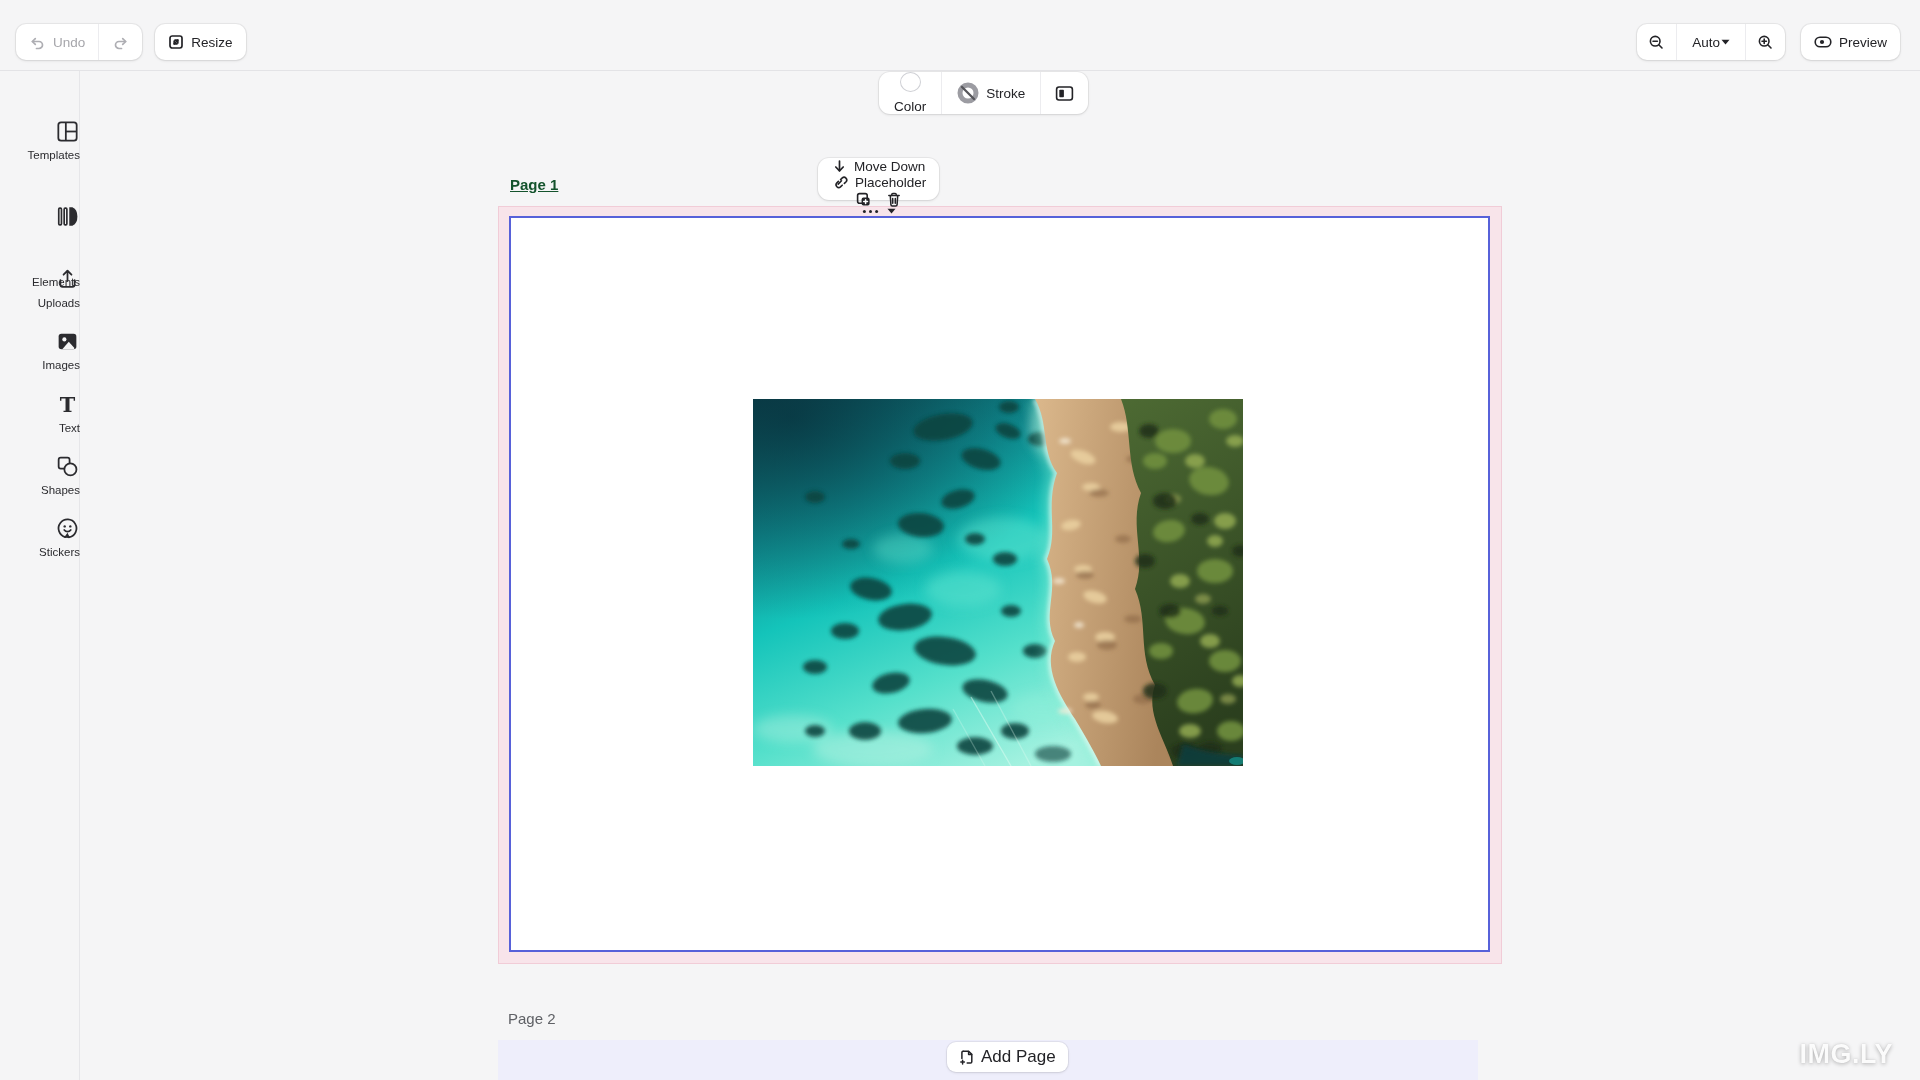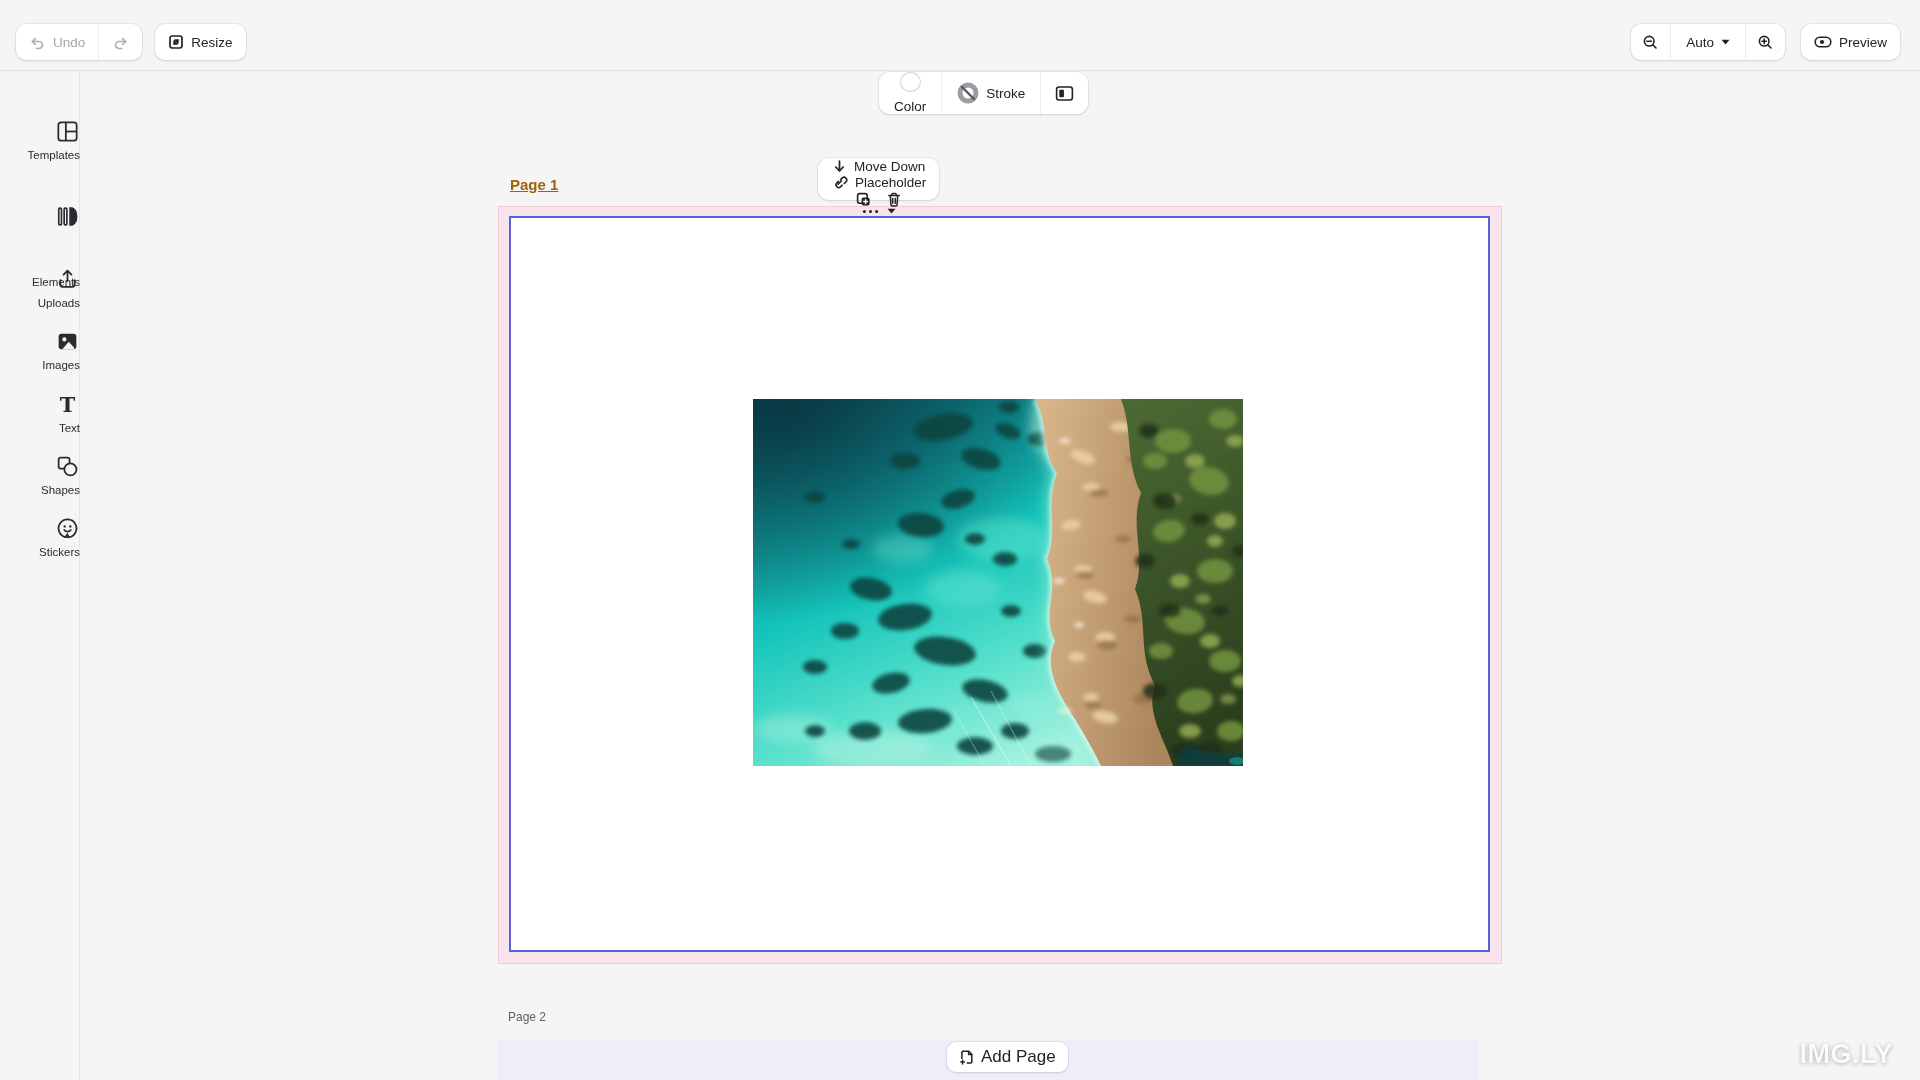--- a/index.html
+++ b/index.html
@@ -56,21 +56,21 @@
     border-radius: 11px;
   }
   .swatch-circle {
     width: 21px; height: 21px; border-radius: 50%;
     background: #fff; border: 1px solid #cfd0d5;
   }
 
   
   #page1-title {
     position: absolute; left: 510px; top: 176px;
-    font-size: 15px; font-weight: 700; color: #a16207; z-index: 5; text-decoration: underline;
+    font-size: 15px; font-weight: 700; color: #14532d; z-index: 5; text-decoration: underline;
   }
   #page1-toolbar {
     position: absolute; left: 818px; top: 158px; height: 42px; z-index: 25;
     border-radius: 11px;
     flex-direction: column;
   }
   .icon-btn {
     width: 30px; height: 100%; display:flex; align-items:center; justify-content:center;
     cursor: pointer;
   }
@@ -86,21 +86,21 @@
   }
   #photo {
     position: absolute; left: 242px; top: 181px; width: 490px; height: 367px;
     overflow: hidden; cursor: pointer;
   }
   #photo svg { width: 100%; height: 100%; }
 
   
   #page2-title {
     position: absolute; left: 508px; top: 1010px;
-    font-size: 12px; font-weight: 500; color: #5f6166; z-index: 5;
+    font-size: 15px; font-weight: 500; color: #5f6166; z-index: 5;
   }
   #page2-strip {
     position: absolute; left: 498px; top: 1040px; width: 980px; height: 40px;
     background: #eeeefb; z-index: 1;
   }
   #add-page-btn {
     position: absolute; left: 947px; top: 1042px; height: 30px; z-index: 25;
     border-radius: 9px;
   }
   #add-page-btn .seg { padding: 0 12px; font-size: 17px; gap: 6px; }
@@ -158,21 +158,21 @@
       <div class="seg" style="padding:0 11px;">
         <span>
           <svg width="17" height="17" viewBox="0 0 17 17" fill="none" stroke="#232327" stroke-width="1.6" stroke-linecap="round">
             <circle cx="7.2" cy="7.2" r="4.8"></circle>
             <path d="M10.8 10.8 L14 14"></path>
             <path d="M5 7.2 H9.4"></path>
           </svg>
         </span>
       </div>
       <div class="vdiv"></div>
-      <div class="seg" style="padding:0 15px; gap:7px;">
+      <div class="seg" style="padding:0 15px; gap:1px;">
         <span>Auto</span>
         <span>
           <svg width="9" height="6" viewBox="0 0 9 6">
               <path d="M0.5 0.8 L8.5 0.8 L4.5 5.4 Z" fill="#232327"></path>
             </svg>
         </span>
       </div>
       <div class="vdiv"></div>
       <div class="seg" style="padding:0 11px;">
         <span>

